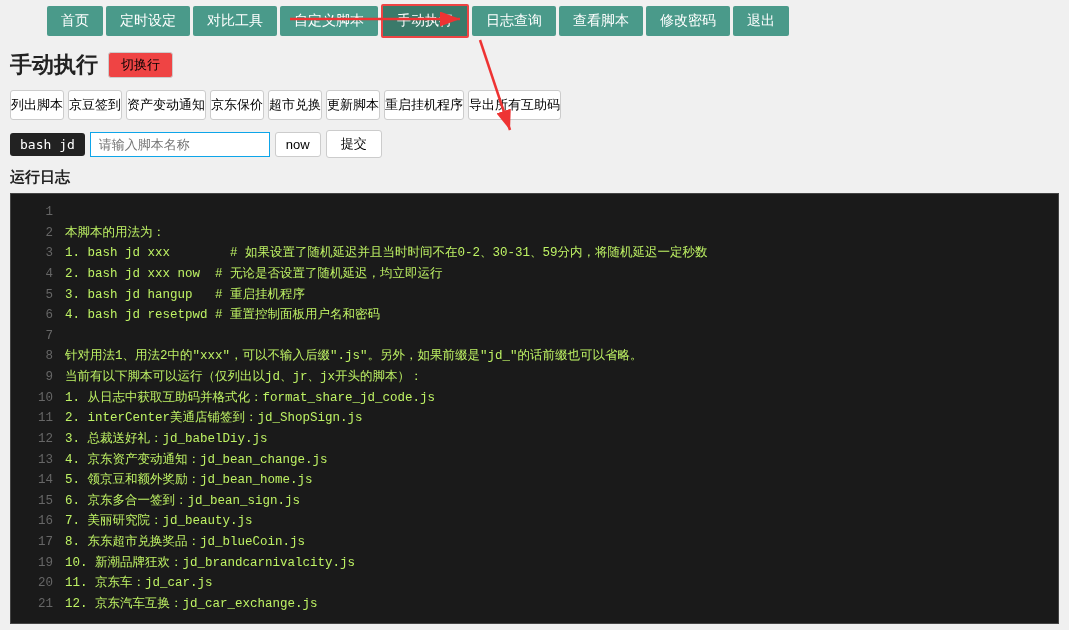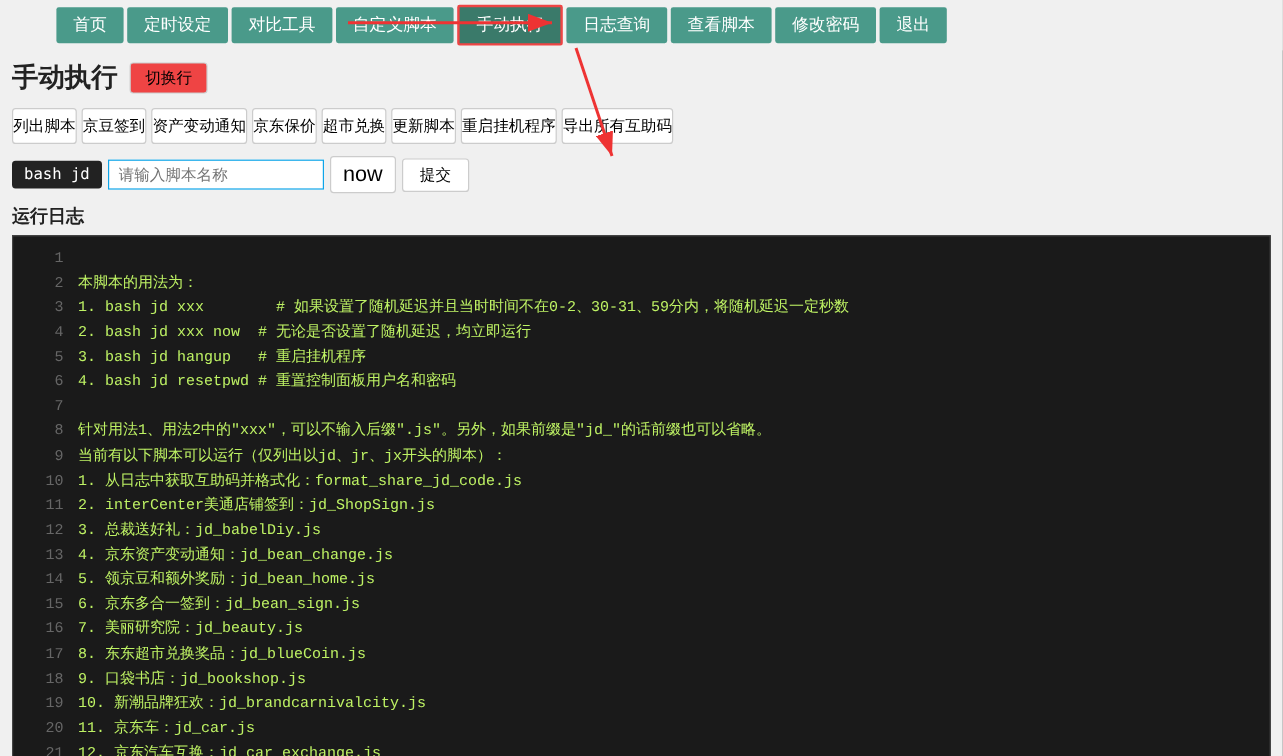--- a/index.html
+++ b/index.html
@@ -105,21 +105,21 @@
       border: 1px solid #0ea5e9;
       font-size: 13px;
       font-family: inherit;
       width: 180px;
     }
     .now-btn {
       padding: 4px 10px;
       background: white;
       border: 1px solid #ccc;
       cursor: pointer;
-      font-size: 18px;
+      font-size: 13px;
       font-family: inherit;
       border-radius: 3px;
     }
     .submit-btn {
       padding: 4px 14px;
       background: white;
       border: 1px solid #ccc;
       cursor: pointer;
       font-size: 13px;
       font-family: inherit;
@@ -278,24 +278,20 @@
         </div>
         <div class="line">
           <span class="ln">16</span>
           <span class="code">7. 美丽研究院：jd_beauty.js</span>
         </div>
         <div class="line">
           <span class="ln">17</span>
           <span class="code">8. 东东超市兑换奖品：jd_blueCoin.js</span>
         </div>
         <div class="line">
-          <span class="ln">18</span>
-          <span class="code">9. 口袋书店：jd_bookshop.js</span>
-        </div>
-        <div class="line">
           <span class="ln">19</span>
           <span class="code">10. 新潮品牌狂欢：jd_brandcarnivalcity.js</span>
         </div>
         <div class="line">
           <span class="ln">20</span>
           <span class="code">11. 京东车：jd_car.js</span>
         </div>
         <div class="line">
           <span class="ln">21</span>
           <span class="code">12. 京东汽车互换：jd_car_exchange.js</span>

